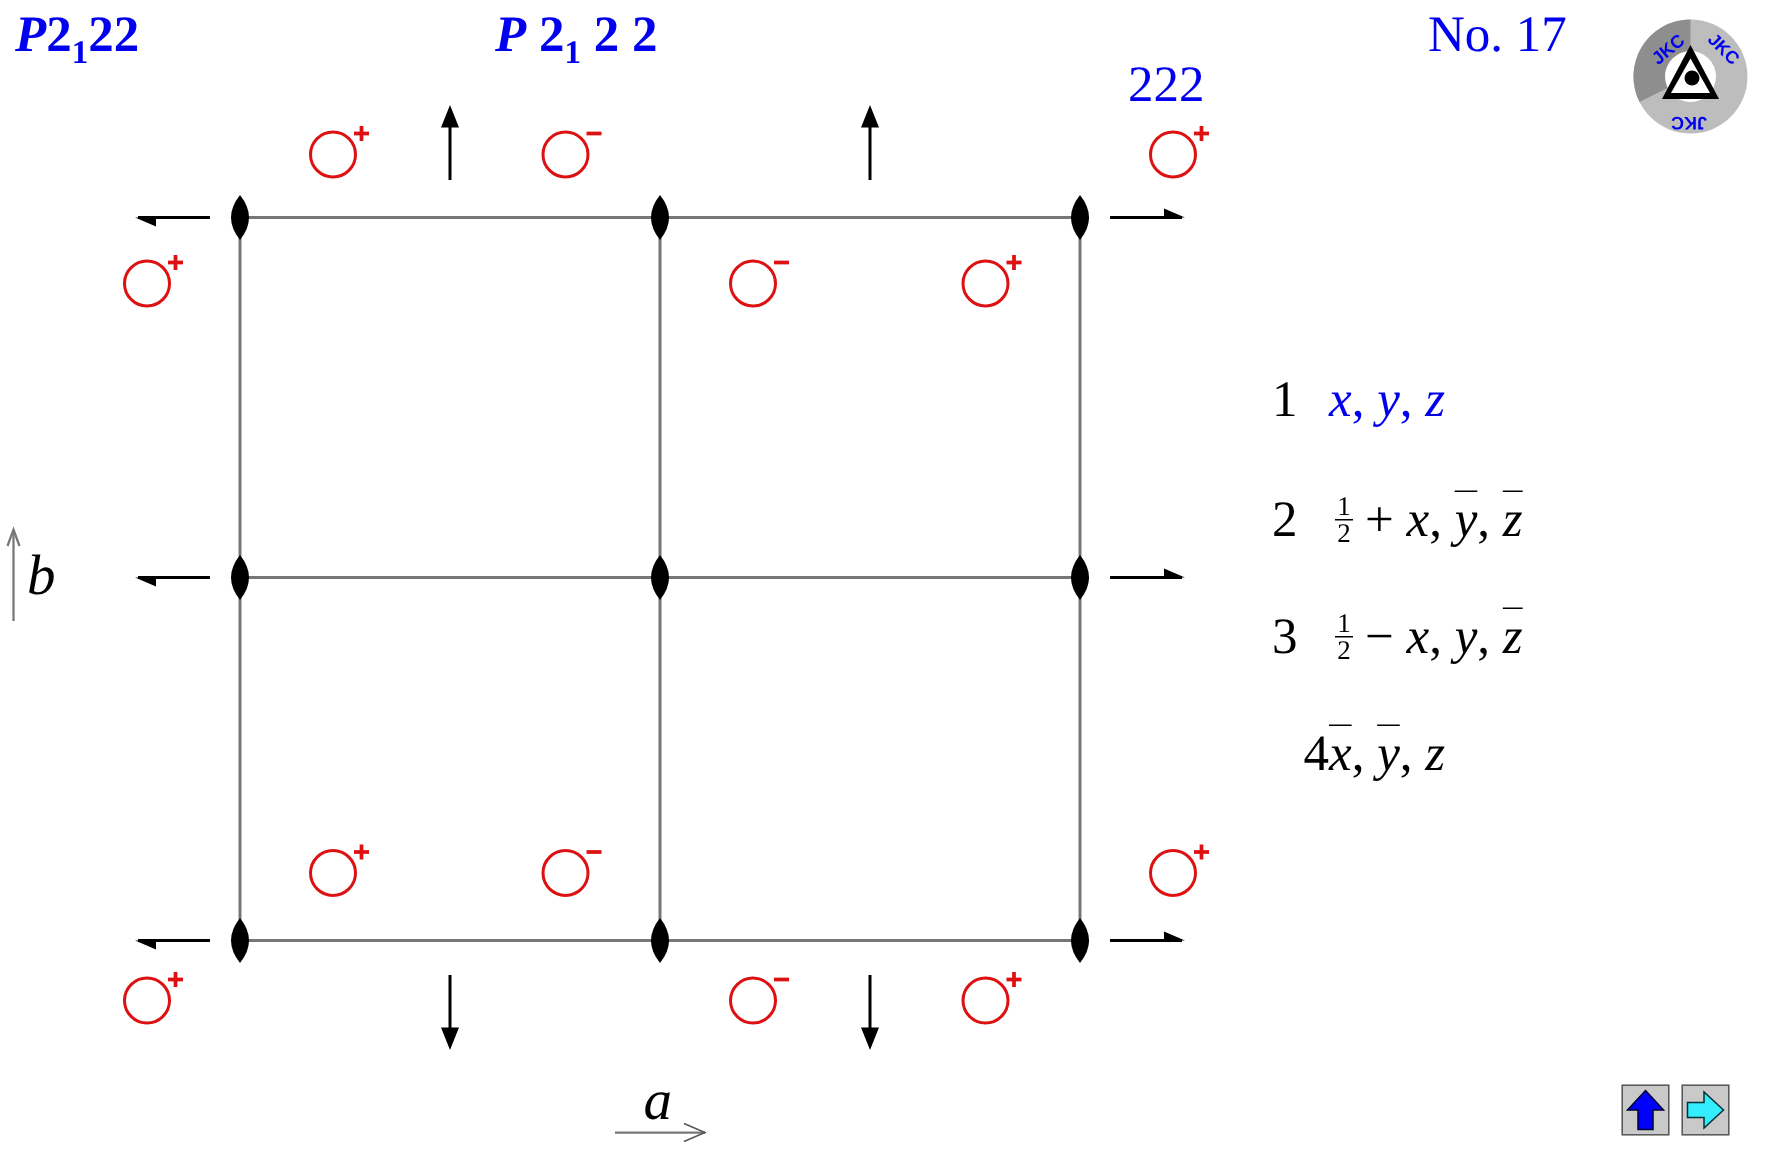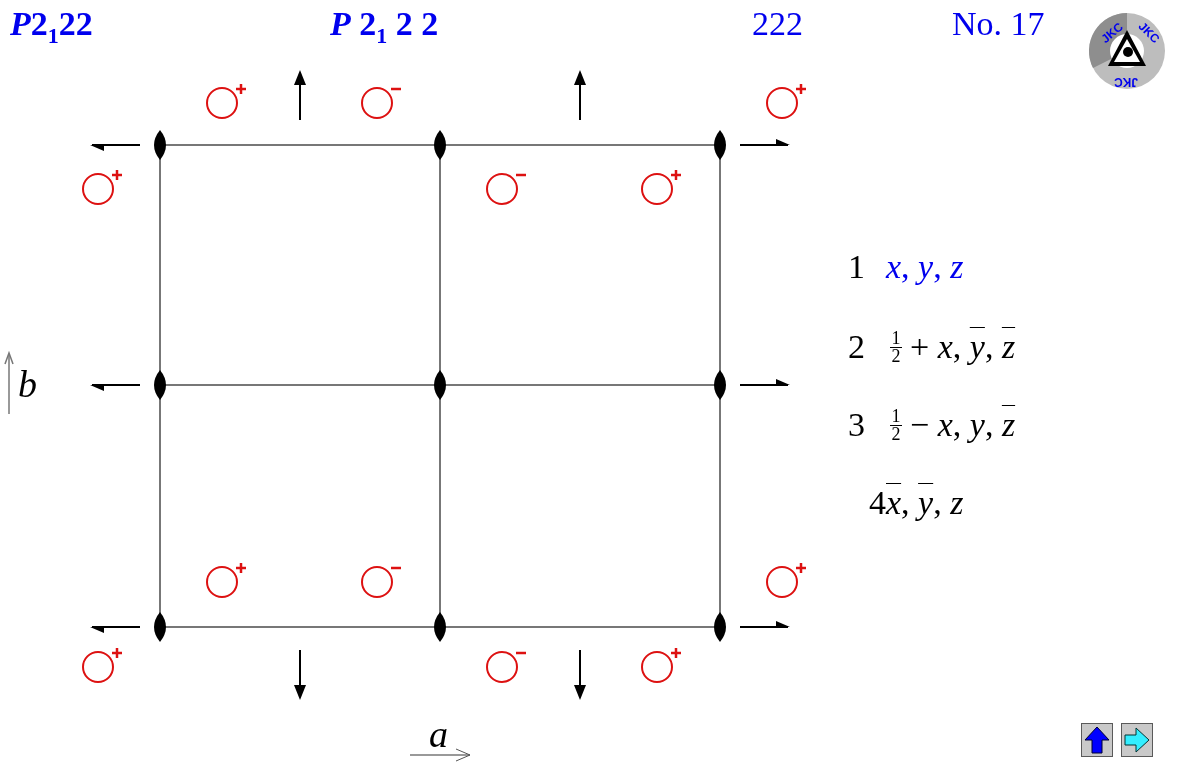--- a/index.html
+++ b/index.html
@@ -20,21 +20,21 @@
   .nav-btn { position:absolute; top:723px; width:32px; height:34px; background:#c9c9c9; border:1px solid #5a5a5a; box-sizing:border-box; cursor:pointer; }
   .logo { position:absolute; left:1088px; top:12px; width:78px; height:78px; }
 </style>
 </head>
 <body>
 
 <div class="hdr" style="left:10px;font-weight:bold;"><i>P</i><span>2</span><sub>1</sub><span>22</span></div>
 
 <div class="hdr" style="left:330px;font-weight:bold;"><i>P</i>&nbsp;<span>2</span><sub>1</sub><span style="white-space:pre"> 2 2</span></div>
 
-<div class="hdr" style="left:752px;">222</div>
+<div class="hdr" style="left:752px;margin-top:33px;">222</div>
 <div class="hdr" style="left:952px;">No. 17</div>
 
 <svg class="logo" viewBox="0 0 78 78">
   <circle cx="39" cy="39" r="38" fill="#bdbdbd"></circle>
   <path d="M39 1 A38 38 0 0 0 5 56 L39 39 Z" fill="#8e8e8e"></path>
   <circle cx="39" cy="39" r="17" fill="#ffffff"></circle>
   <polygon points="39,18 58,54 20,54" fill="#000"></polygon>
   <polygon points="39,27 52,50 26,50" fill="#ffffff"></polygon>
   <circle cx="40" cy="40" r="5" fill="#000"></circle>
   <text x="14" y="30" font-family="Liberation Sans, sans-serif" font-weight="bold" font-size="12" fill="#0000ee" transform="rotate(-40 18 26)">JKC</text>

